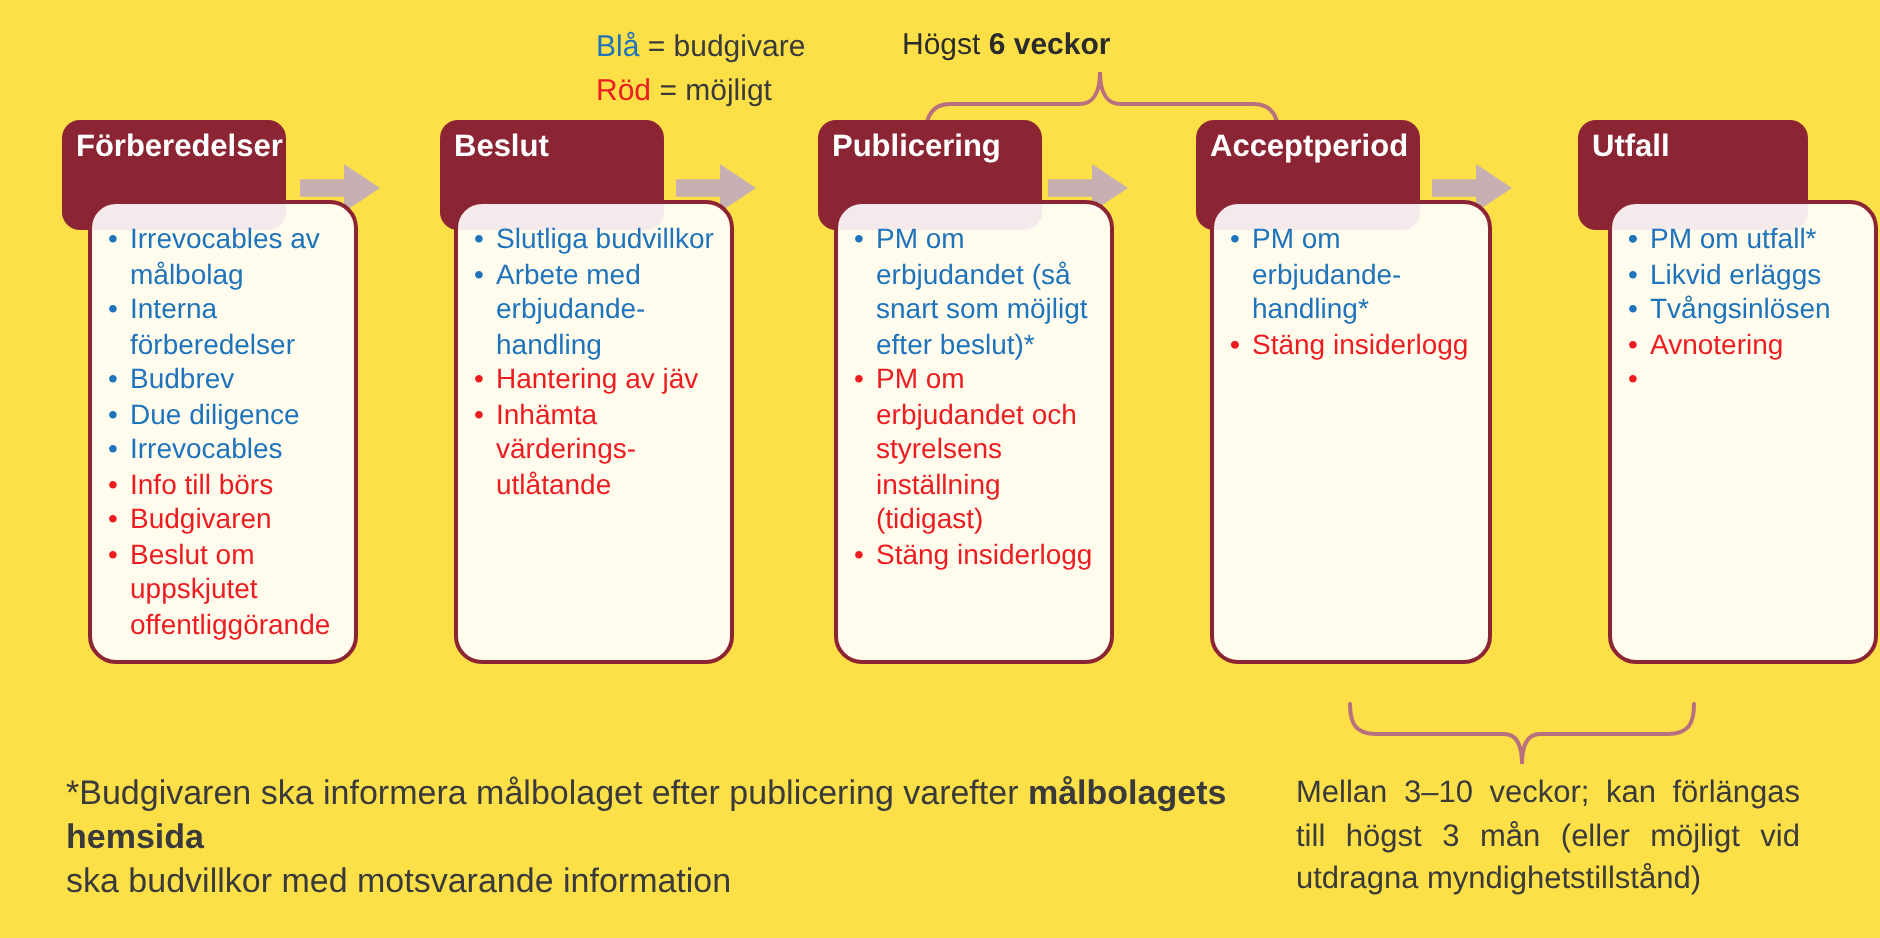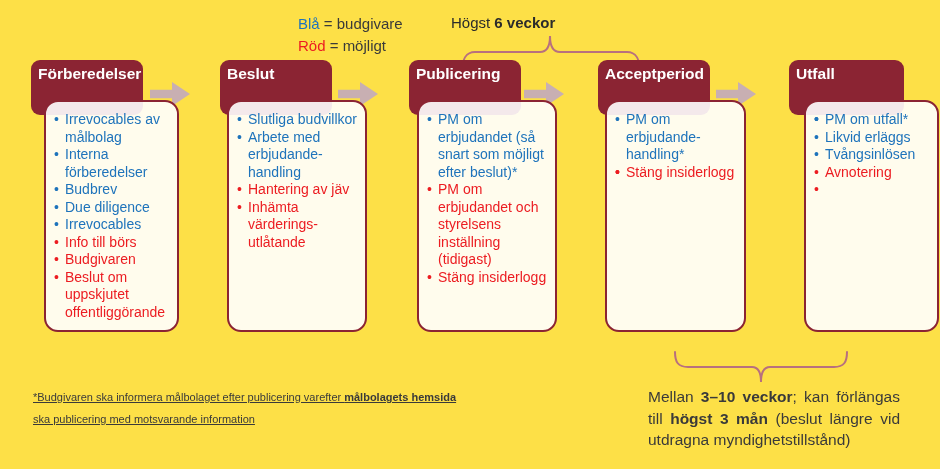--- a/index.html
+++ b/index.html
@@ -47,26 +47,26 @@
   .item .bullet{position:absolute;left:0;top:0;}
   .item.blue{color:var(--blue);}
   .item.red{color:var(--red);}
   
   .arrow{
     position:absolute;top:82px;width:40px;height:24px;background:var(--arrow);
     clip-path:polygon(0 32%,55% 32%,55% 0,100% 50%,55% 100%,55% 68%,0 68%);
   }
   .a0{left:150px;}.a1{left:338px;}.a2{left:524px;}.a3{left:716px;}
   
-  .footnote{position:absolute;left:33px;top:386px;width:605px;font-size:11px;
-    line-height:22px;color:var(--text);text-decoration:underline;}
+  .footnote{position:absolute;left:33px;top:386px;width:605px;font-size:17px;
+    line-height:22px;color:var(--text);}
   .footnote b{font-weight:bold;}
   .bottom-note{position:absolute;left:648px;top:386px;width:252px;font-size:15.5px;
     line-height:21.5px;color:var(--text);text-align:justify;}
-  .bottom-note b{font-weight:bold;}
+  .bottom-note b{font-weight:normal;}
 </style>
 </head>
 <body>
 
 <div class="canvas">
 
   <div class="legend">
     <div><span class="term-blue">Blå</span><span> = budgivare</span></div>
     <div><span class="term-red">Röd</span><span> = möjligt</span></div>
   </div>
@@ -145,17 +145,17 @@
           <div class="item blue"><span class="bullet">•</span></div>
           <div class="item blue"><span class="bullet">•</span><span>PM om utfall*</span></div>
           <div class="item blue"><span class="bullet">•</span><span>Likvid erläggs</span></div>
           <div class="item blue"><span class="bullet">•</span><span>Tvångsinlösen</span></div>
           <div class="item red"><span class="bullet">•</span><span>Avnotering</span></div>
           <div class="item red"><span class="bullet">•</span></div>
         </div>
   </div>
 </div>
 
-  <div class="footnote"><span>*Budgivaren ska informera målbolaget efter publicering varefter </span><b>målbolagets hemsida</b><br><span>ska publicering med motsvarande information</span></div>
+  <div class="footnote"><span>*Budgivaren ska informera målbolaget efter publicering varefter </span><b>målbolagets hemsida</b><br><span>ska budvillkor med motsvarande information</span></div>
 
-  <div class="bottom-note"><span>Mellan </span><b>3–10 veckor</b><span>; kan förlängas till </span><b>högst 3 mån</b><span> (beslut längre vid utdragna myndighetstillstånd)</span></div>
+  <div class="bottom-note"><span>Mellan </span><b>3–10 veckor</b><span>; kan förlängas till </span><b>högst 3 mån</b><span> (eller möjligt vid utdragna myndighetstillstånd)</span></div>
 
 </div>
 
 </body></html>

